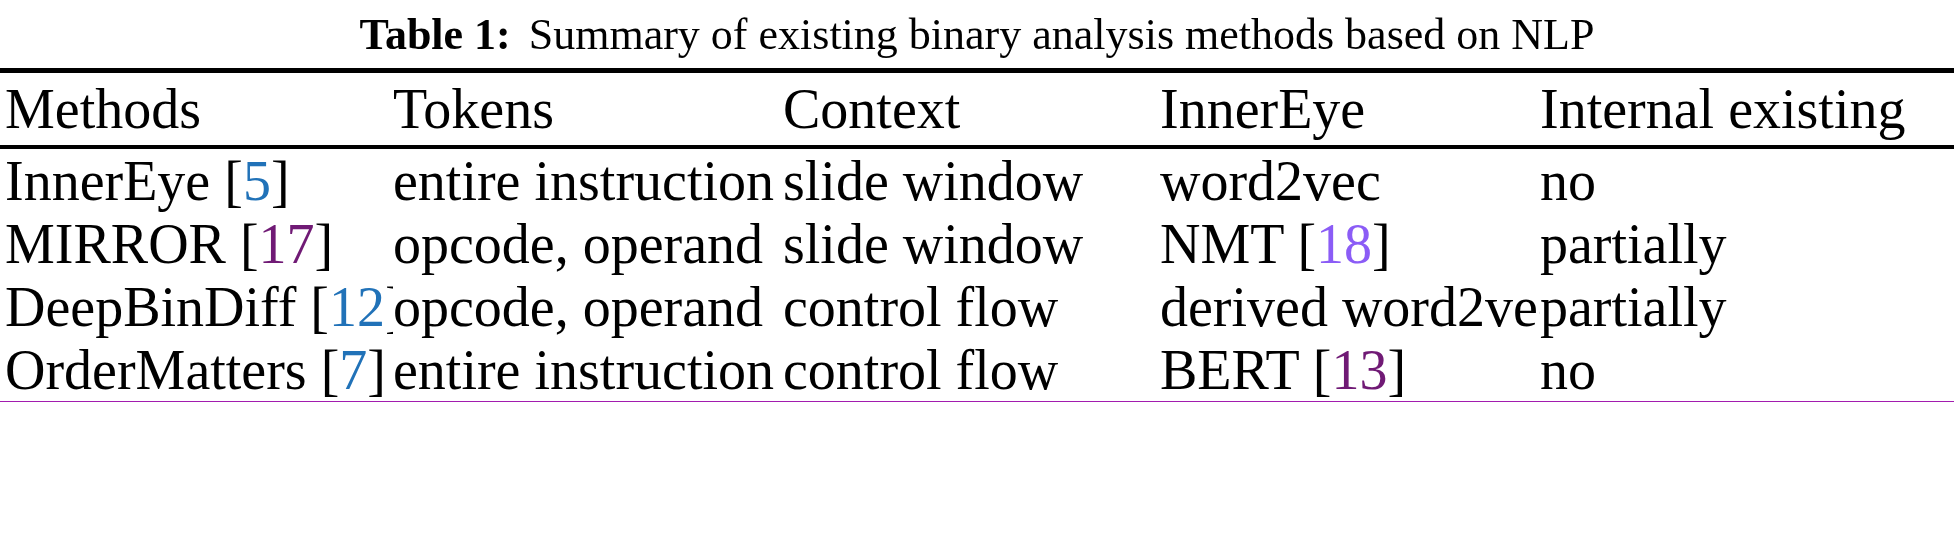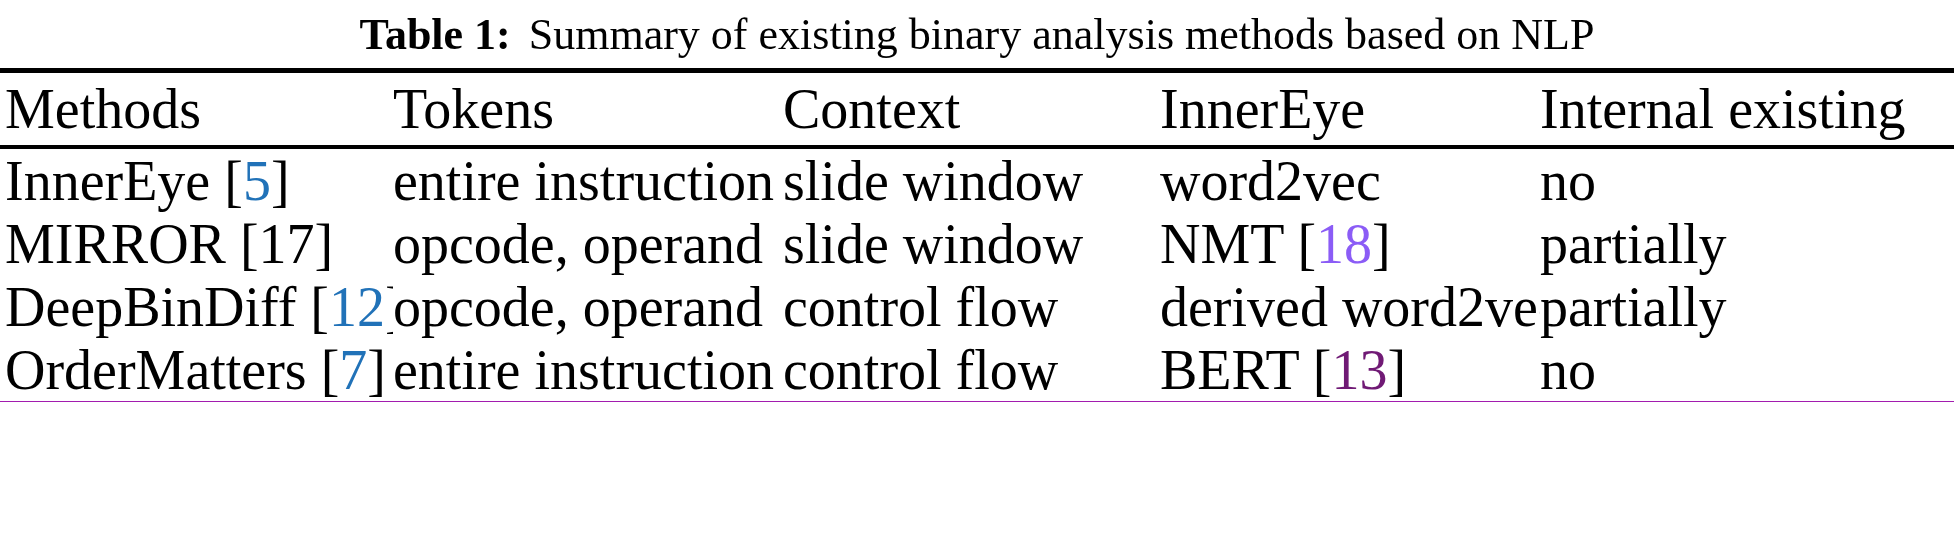--- a/index.html
+++ b/index.html
@@ -78,21 +78,21 @@
 
       <tr>
         <td><span>InnerEye [</span><a class="cite" style="color: rgb(33, 114, 184);">5</a><span>]</span></td>
         <td><span>entire instruction</span></td>
         <td><span>slide window</span></td>
         <td><span>word2vec</span><a class="cite" style="color: rgb(33, 114, 184);"></a><span></span></td>
         <td><span>no</span></td>
       </tr>
 
       <tr>
-        <td><span>MIRROR [</span><a class="cite" style="color: #000000;">17</a><span>]</span></td>
+        <td><span>MIRROR [</span><a class="cite" style="color: #701a75;">17</a><span>]</span></td>
         <td><span>opcode, operand</span></td>
         <td><span>slide window</span></td>
         <td><span>NMT [</span><a class="cite" style="color: #8b5cf6;">18</a><span>]</span></td>
         <td><span>partially</span></td>
       </tr>
 
 
       <tr>
         <td><span>DeepBinDiff [</span><a class="cite" style="color: rgb(33, 114, 184);">12</a><span>]</span></td>
         <td><span>opcode, operand</span></td>

